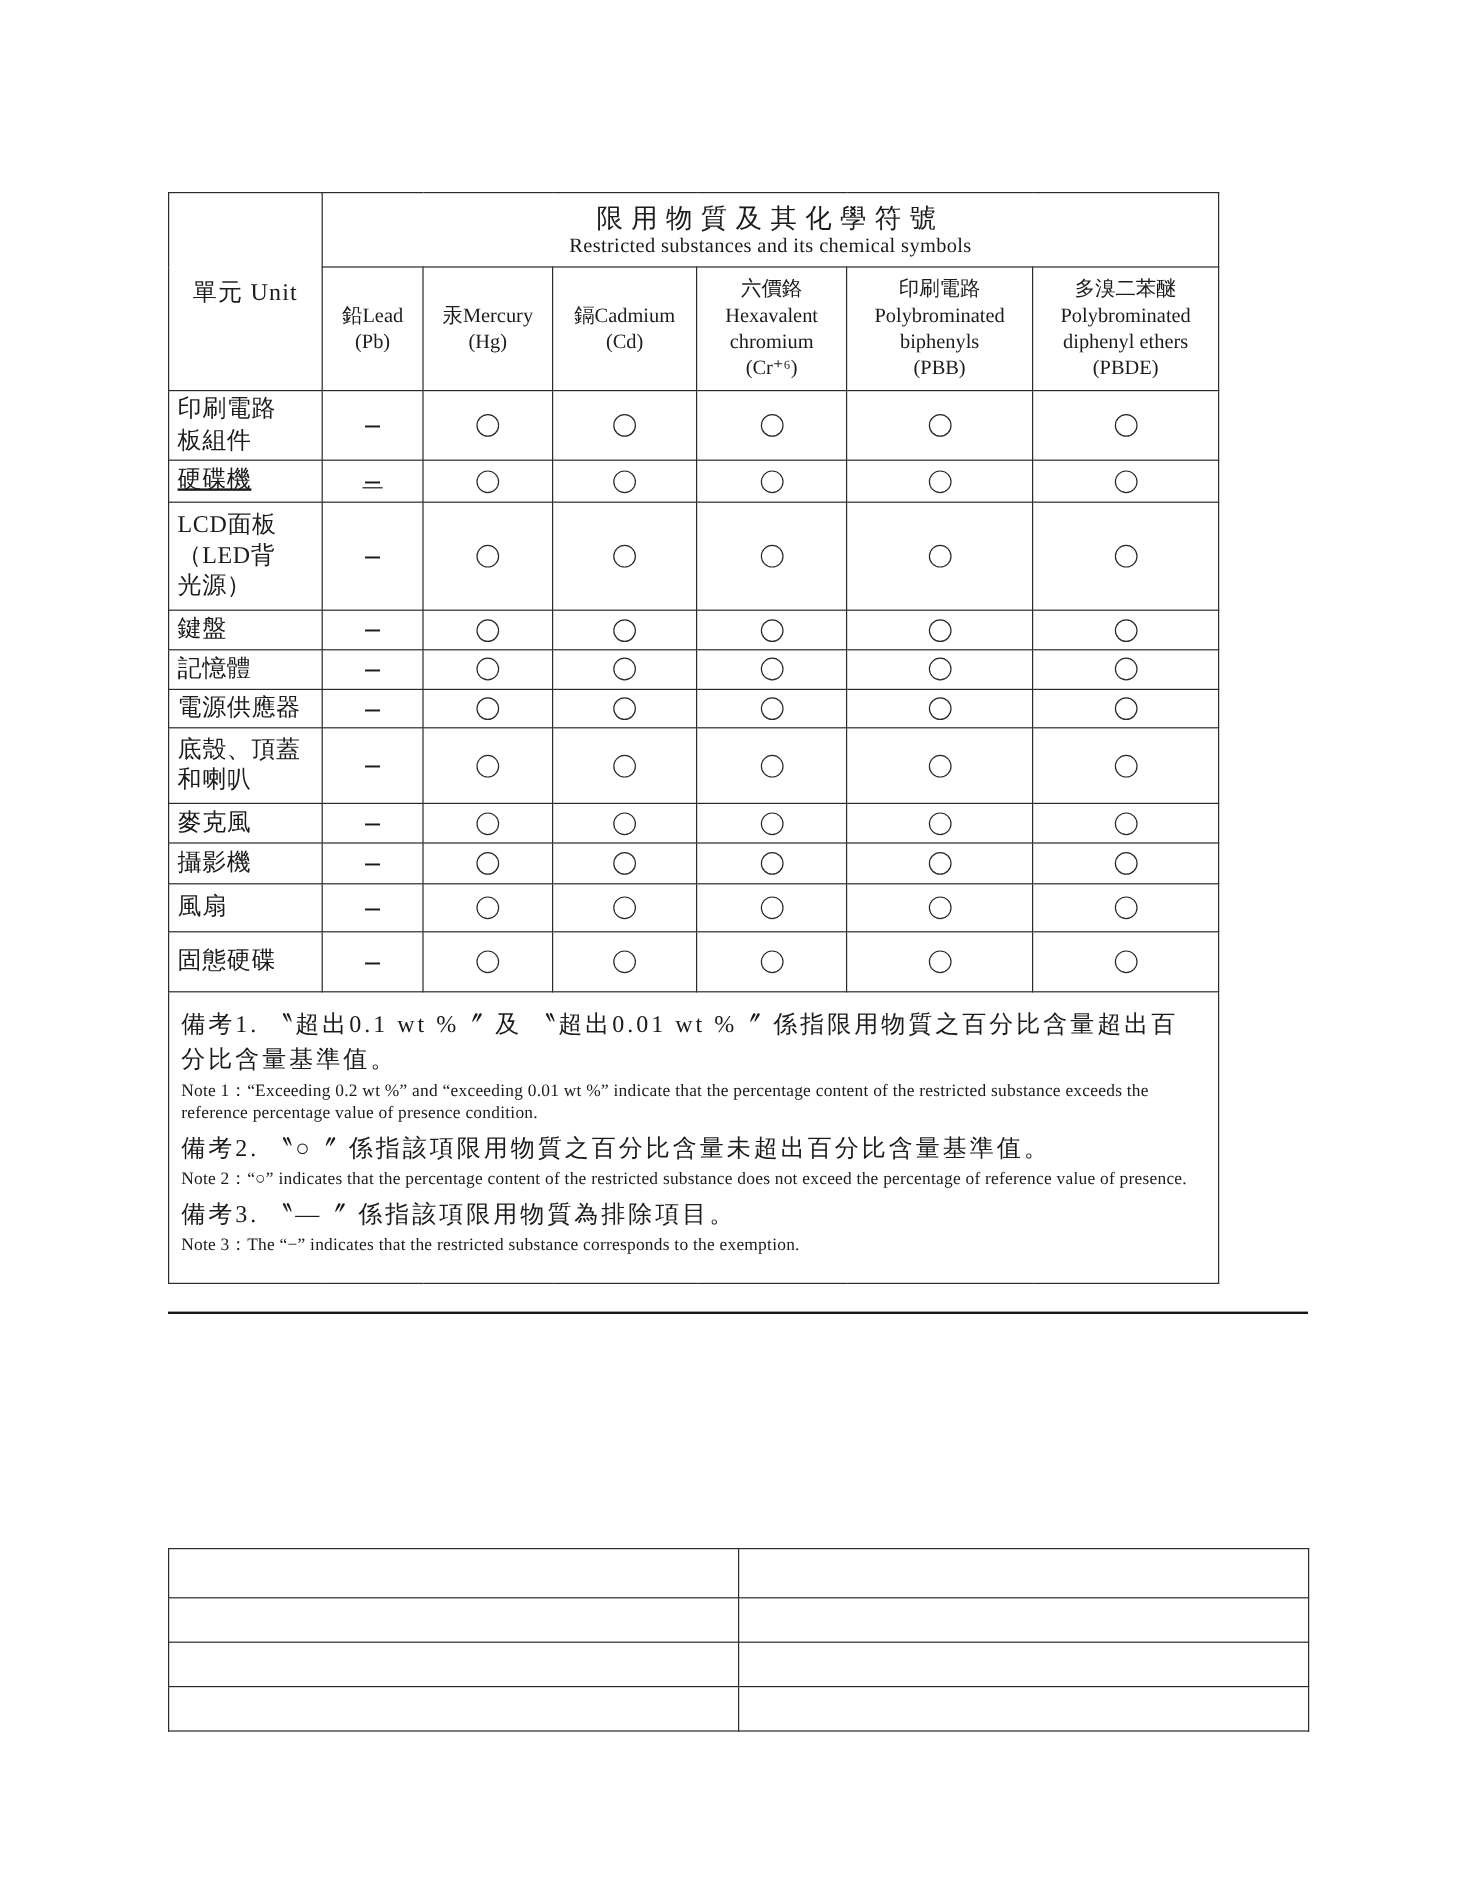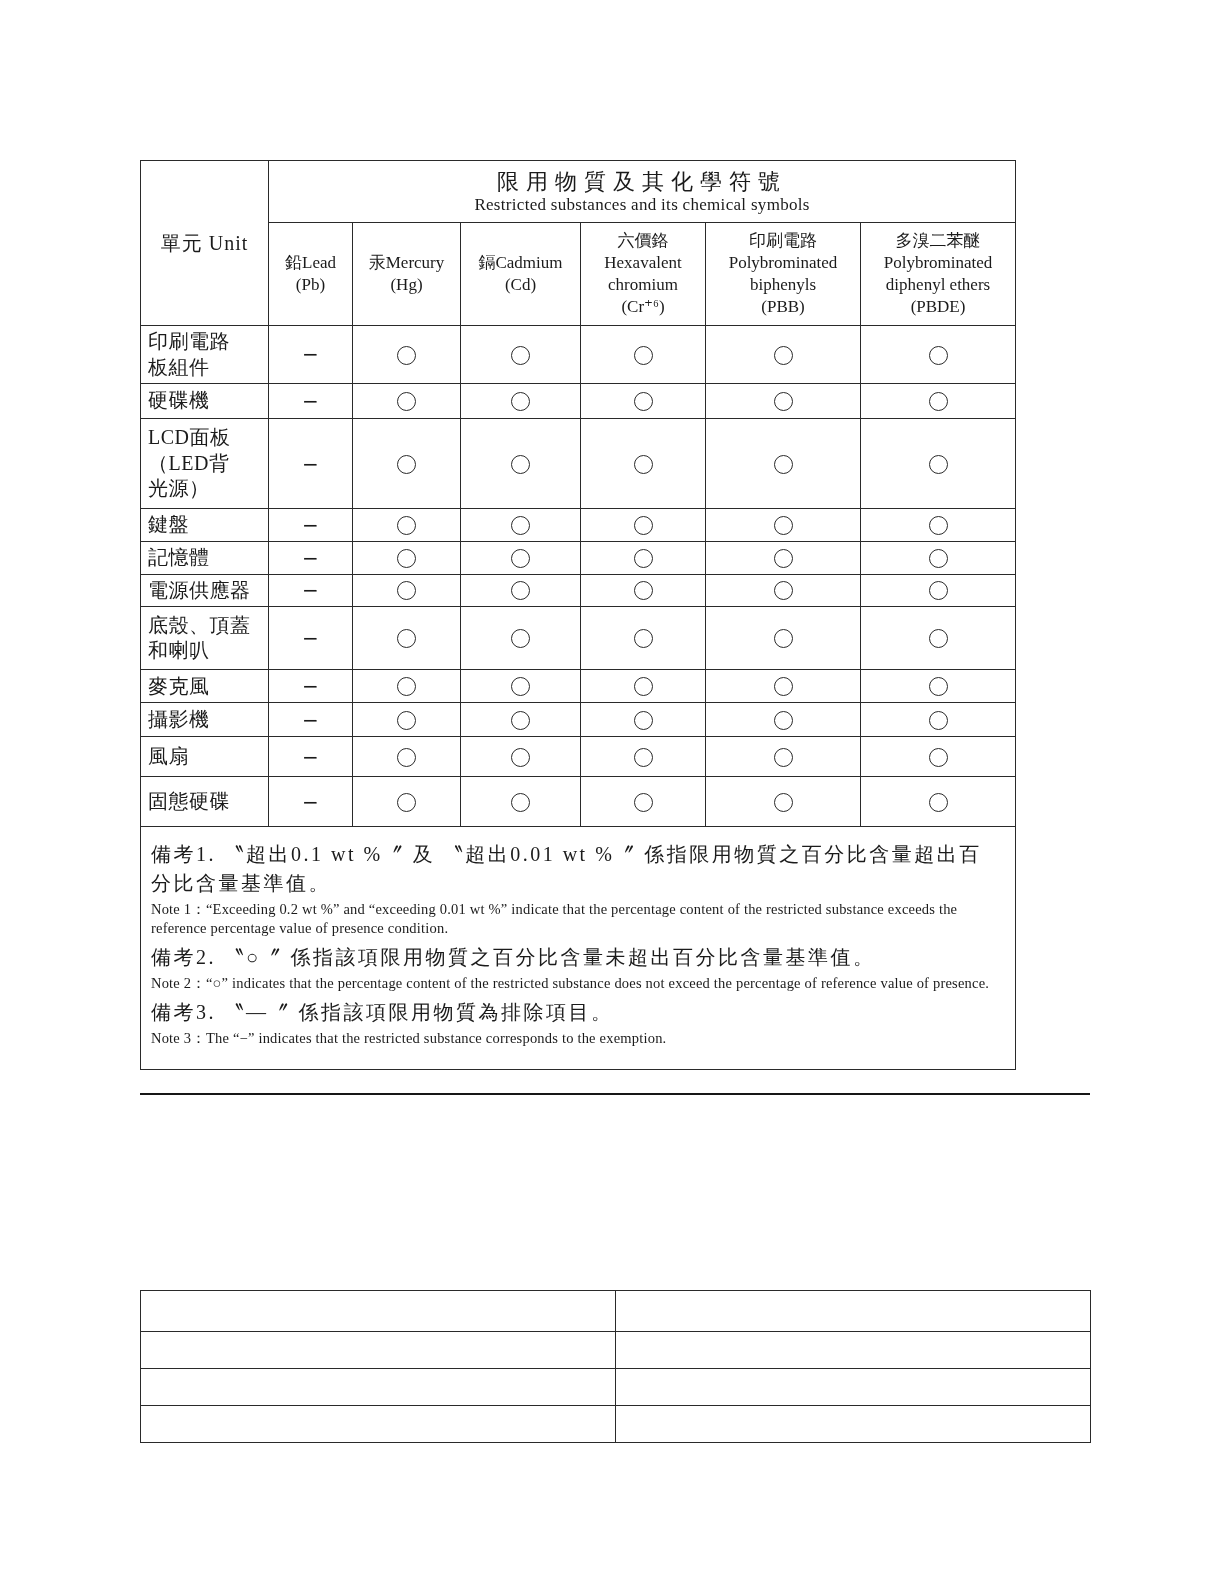--- a/index.html
+++ b/index.html
@@ -177,21 +177,21 @@
             <div>印刷電路</div>
             <div>板組件</div>
           </td>
           <td class="value-cell"><span class="dash">−</span></td>
           <td class="value-cell"><span class="circle"></span></td>
           <td class="value-cell"><span class="circle"></span></td>
           <td class="value-cell"><span class="circle"></span></td>
           <td class="value-cell"><span class="circle"></span></td>
           <td class="value-cell"><span class="circle"></span></td>
         </tr>
-        <tr style="height: 35px;">
+        <tr style="height: 35px; text-decoration: underline;">
           <td class="unit-cell">
             <div>硬碟機</div>
           </td>
           <td class="value-cell"><span class="dash">−</span></td>
           <td class="value-cell"><span class="circle"></span></td>
           <td class="value-cell"><span class="circle"></span></td>
           <td class="value-cell"><span class="circle"></span></td>
           <td class="value-cell"><span class="circle"></span></td>
           <td class="value-cell"><span class="circle"></span></td>
         </tr>

